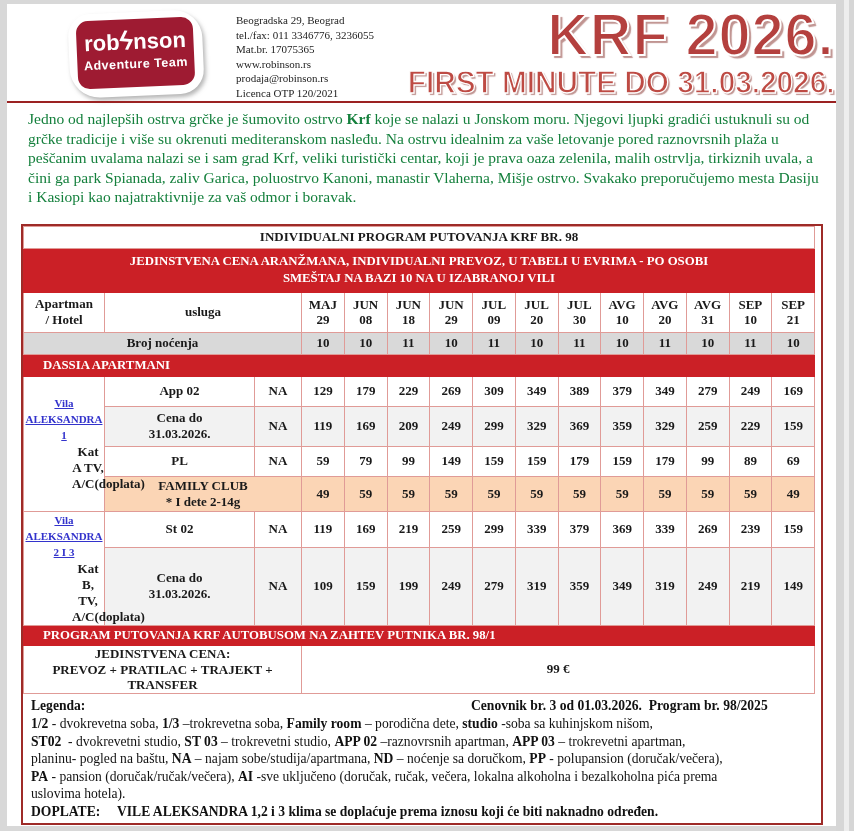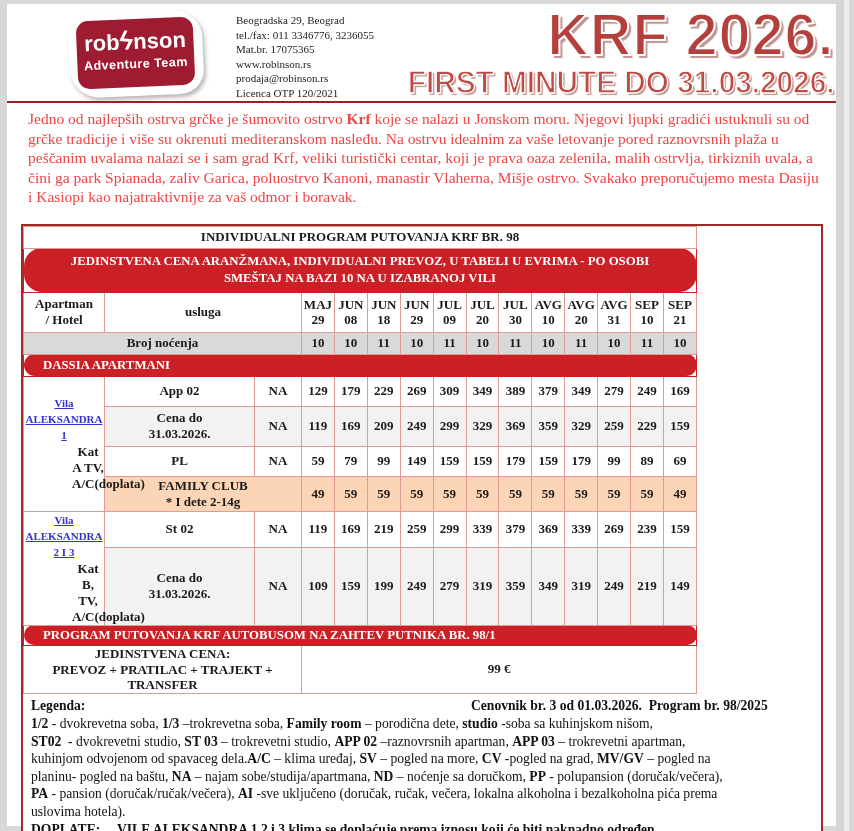--- a/index.html
+++ b/index.html
@@ -57,41 +57,41 @@
     font-size:31px;line-height:31px;font-weight:800;letter-spacing:0px;
     color:#BE4B44;margin-top:1px;
     -webkit-text-stroke:1.3px #ffffff;
     text-shadow:2px 2px 1px rgba(140,60,55,.55);
     white-space:nowrap;
   }
 
   
   .intro{
     margin:6px 16px 0 21px;
-    font-size:15.5px;line-height:19.6px;color:#ef4444;
+    font-size:15.5px;line-height:19.6px;color:#15803d;
   }
   .intro .b{font-weight:bold;}
 
   
   .table-wrap{
     margin:17px 13px 0 14px;
     border:2px solid #9E2B28;
     background:#fff;
   }
-  table{border-collapse:collapse;table-layout:fixed;width:674px;}
+  table{border-collapse:collapse;table-layout:fixed;width:792px;}
   td,th{
     border:1px solid #E09B97;
     text-align:center;vertical-align:middle;
     font-weight:bold;font-size:13px;padding:0;
     font-family:"Liberation Serif", serif;
   }
   .tbl-title{font-size:13px;background:#fff;}
   .band{
     background:#CB2026;color:#fff;font-weight:bold;
-    font-size:12.8px;line-height:17px;border-color:#CB2026;border-radius:18px;
+    font-size:12.8px;line-height:17px;border-color:#CB2026;
   }
   .band.left{text-align:left;padding-left:19px;}
   .mh div{line-height:15px;}
   .nights{background:#D9D9D9;}
   .gray{background:#F2F2F2;}
   .peach{background:#FBD5B5;}
   .svc{white-space:pre-line;line-height:16px;}
   .vila{vertical-align:middle;}
   .vlink{color:#3333CC;text-decoration:underline;font-weight:bold;font-size:11px;line-height:16px;display:inline-block;cursor:pointer;}
   .vdesc{font-weight:bold;font-size:13px;line-height:16px;white-space:pre-line;margin-top:1px;margin-left:48px;}
@@ -368,21 +368,20 @@
     </table>
 
     <div class="legend">
       <div class="lg-head">
         <span>Legenda:</span>
         <span class="lg-cenovnik">Cenovnik br. 3 od 01.03.2026.  Program br. 98/2025</span>
       </div>
       <div id="legend-lines">
           <div class="lg-line"><span class="b">1/2</span><span> - dvokrevetna soba, </span><span class="b">1/3</span><span> –trokrevetna soba, </span><span class="b">Family room</span><span> – porodična dete, </span><span class="b">studio</span><span> -soba sa kuhinjskom nišom,</span></div>
           <div class="lg-line"><span class="b">ST02</span><span>  - dvokrevetni studio, </span><span class="b">ST 03</span><span> – trokrevetni studio, </span><span class="b">APP 02</span><span> –raznovrsnih apartman, </span><span class="b">APP 03</span><span> – trokrevetni apartman,</span></div>
-          <div class="lg-line"><span>kuhinjom odvojenom od spavaceg dela.</span><span class="b">A/C</span><span> – klima uređaj, </span><span class="b">SV</span><span> – pogled na more, </span><span class="b">CV</span><span> -pogled na grad, </span><span class="b">MV/GV</span><span> – pogled na</span></div>
           <div class="lg-line"><span>planinu- pogled na baštu, </span><span class="b">NA</span><span> – najam sobe/studija/apartmana, </span><span class="b">ND</span><span> – noćenje sa doručkom, </span><span class="b">PP</span><span> - polupansion (doručak/večera),</span></div>
           <div class="lg-line"><span class="b">PA</span><span> - pansion (doručak/ručak/večera), </span><span class="b">AI</span><span> -sve uključeno (doručak, ručak, večera, lokalna alkoholna i bezalkoholna pića prema</span></div>
           <div class="lg-line"><span>uslovima hotela).</span></div>
           <div class="lg-line"><span class="b">DOPLATE:</span><span class="b">     VILE ALEKSANDRA 1,2 i 3 klima se doplaćuje prema iznosu koji će biti naknadno određen.</span></div>
         </div>
     </div>
   </div>
 
 </div>
 

